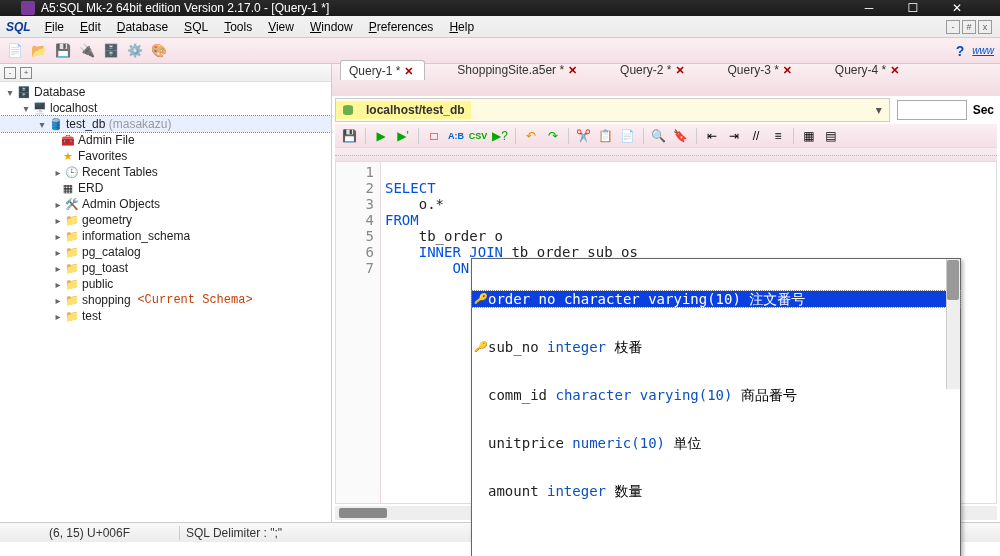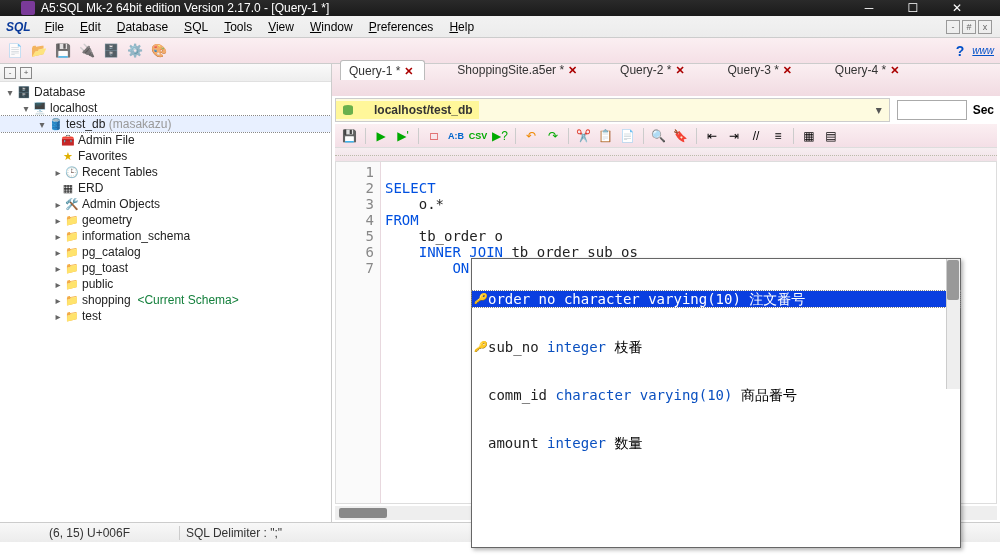--- a/index.html
+++ b/index.html
@@ -33,35 +33,35 @@
   
   .sidebar { width:332px; background:#fff; border-right:1px solid #ccc; display:flex; flex-direction:column; }
   .sidebar-head { height:18px; background:linear-gradient(180deg,#fafafa,#eee); display:flex; align-items:center; padding:0 4px; gap:4px; border-bottom:1px solid #e0e0e0; }
   .sb-icon { width:12px; height:12px; border:1px solid #888; font-size:8px; line-height:10px; text-align:center; color:#555; }
   .tree { flex:1; overflow:auto; padding:2px 0; font-size:12px; color:#222; }
   .tnode { display:flex; align-items:center; height:16px; padding-right:4px; white-space:nowrap; }
   .twisty { width:12px; text-align:center; color:#666; font-size:10px; }
   .ticon { width:16px; height:14px; display:flex; align-items:center; justify-content:center; font-size:11px; margin-right:2px; }
   .sel { background:#e8f0ff; outline:1px dotted #888; }
   .muted { color:#999; }
-  .green { color:#15803d; }
+  .green { color:#c2410c;font-family:Liberation Mono, monospace; }
   .fav { color:#e0b000; }
   
   
   .editor { flex:1; display:flex; flex-direction:column; background:#fff; }
   
   
   .tabs { height:14px; background:linear-gradient(180deg,#fbeff2,#f1dbe2); display:flex; align-items:flex-end; padding:16px 8px;}
   .tab { height:20px; padding:2px 8px; font-size:12px; display:flex; align-items:center; gap:4px; margin-right:24px; color:#333; }
   .tab.active { background:#fff; border:1px solid #bbb; border-bottom:none; border-radius:3px 3px 0 0; }
   .tab-x { width:12px; height:12px; font-size:11px; color:#a00; font-weight:bold; }
   
   
   .dbbar { height:24px; display:flex; align-items:center; border:1px solid #ccc; margin:0 3px; background:#fefbe0; }
-  .dbbar .chip { display:flex; align-items:center; gap:20px; background:#fff79a; padding:2px 6px; font-weight:bold; color:#333; }
+  .dbbar .chip { display:flex; align-items:center; gap:12px; background:#fff79a; padding:2px 6px; font-weight:bold; color:#333; }
   .dbbar .chip .cyl { width:12px;height:12px; }
   .dbdrop { width:12px; text-align:center; color:#555; margin-left:auto; margin-right:4px; }
   .secbox { width:70px; height:20px; border:1px solid #aaa; margin:0 4px; background:#fff; }
   .seclabel { font-weight:bold; margin:0 6px 0 2px; }
   
   
   .toolbar2 { height:24px; background:linear-gradient(180deg,#fbeff2,#f4dfe6); display:flex; align-items:center; padding:0 6px; gap:4px; border-bottom:1px solid #ddd; margin:0 3px; }
   .tb2 { width:18px; height:18px; display:flex; align-items:center; justify-content:center; font-size:12px; }
   .green-tri { color:#0a0; }
   .vdiv { width:1px; height:16px; background:#ccc; margin:0 2px; }
@@ -310,20 +310,21 @@
 <span class="kw">FROM</span>
 <span>    tb_order o</span>
 <span>    </span><span class="kw">INNER JOIN</span><span> tb_order_sub os</span>
 <span>        </span><span class="kw">ON</span><span> os.brder_no = o.order_no</span>
 
         
         <div class="ac">
           <div class="ac-row sel"><span class="ki">🔑</span><span class="ac-col">order_no</span>&nbsp;<span class="ac-type">character varying(10)</span>&nbsp;<span class="ac-desc">注文番号</span></div>
           <div class="ac-row"><span class="ki">🔑</span><span class="ac-col">sub_no</span>&nbsp;<span class="ac-type">integer</span>&nbsp;<span class="ac-desc">枝番</span></div>
           <div class="ac-row"><span class="ki"></span><span class="ac-col">comm_id</span>&nbsp;<span class="ac-type">character varying(10)</span>&nbsp;<span class="ac-desc">商品番号</span></div>
+          <div class="ac-row"><span class="ki"></span><span class="ac-col">unitprice</span>&nbsp;<span class="ac-type">numeric(10)</span>&nbsp;<span class="ac-desc">単位</span></div>
           <div class="ac-row"><span class="ki"></span><span class="ac-col">amount</span>&nbsp;<span class="ac-type">integer</span>&nbsp;<span class="ac-desc">数量</span></div>
           
           
           
           <div class="ac-scroll"><div class="ac-thumb"></div></div>
         </div>
       </div>
     </div>
     <div class="hscroll">
         <div class="thumb"></div>

